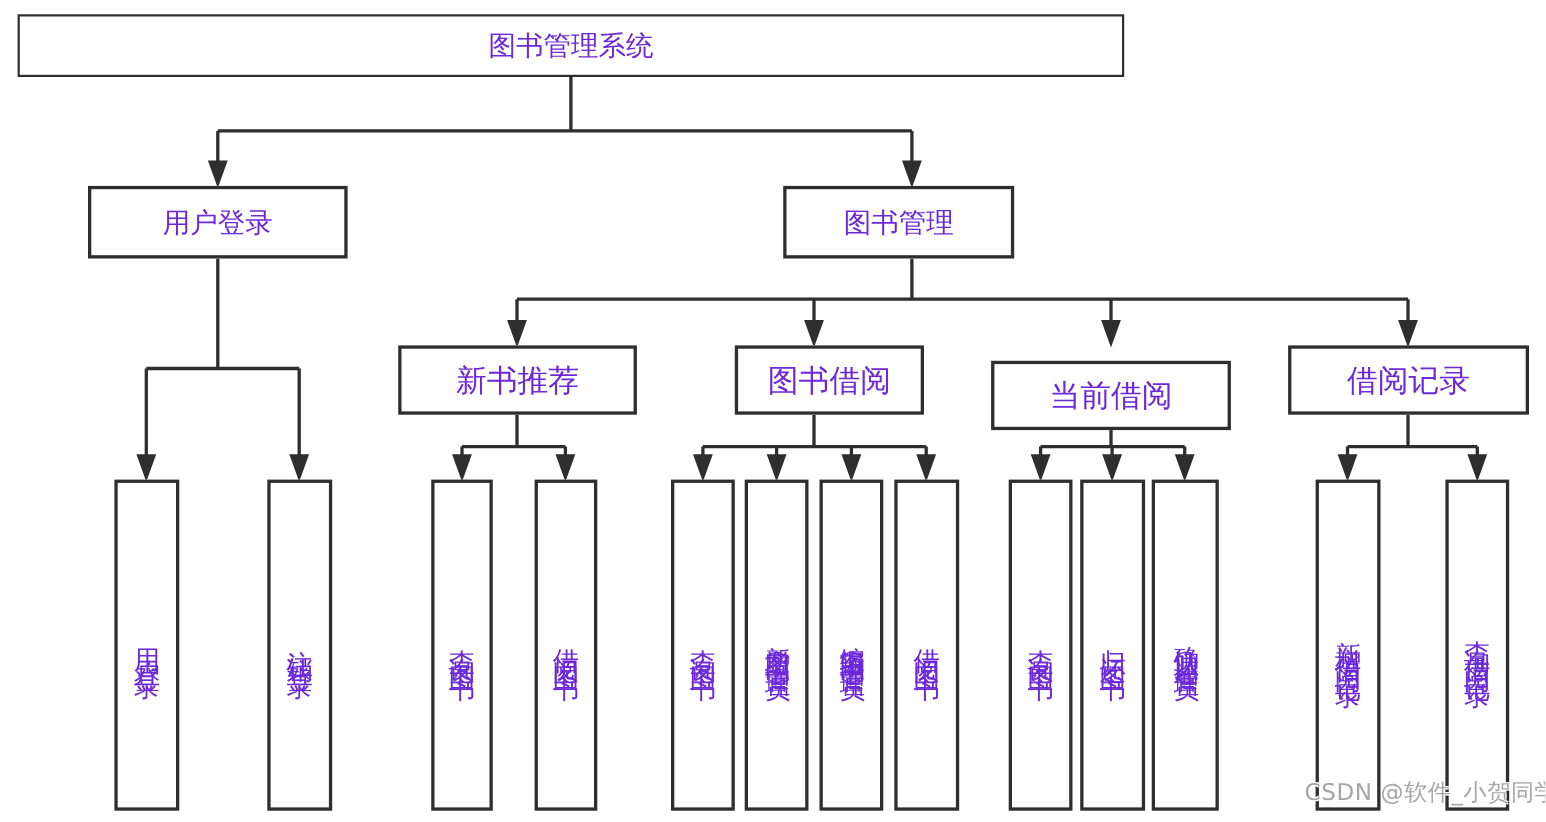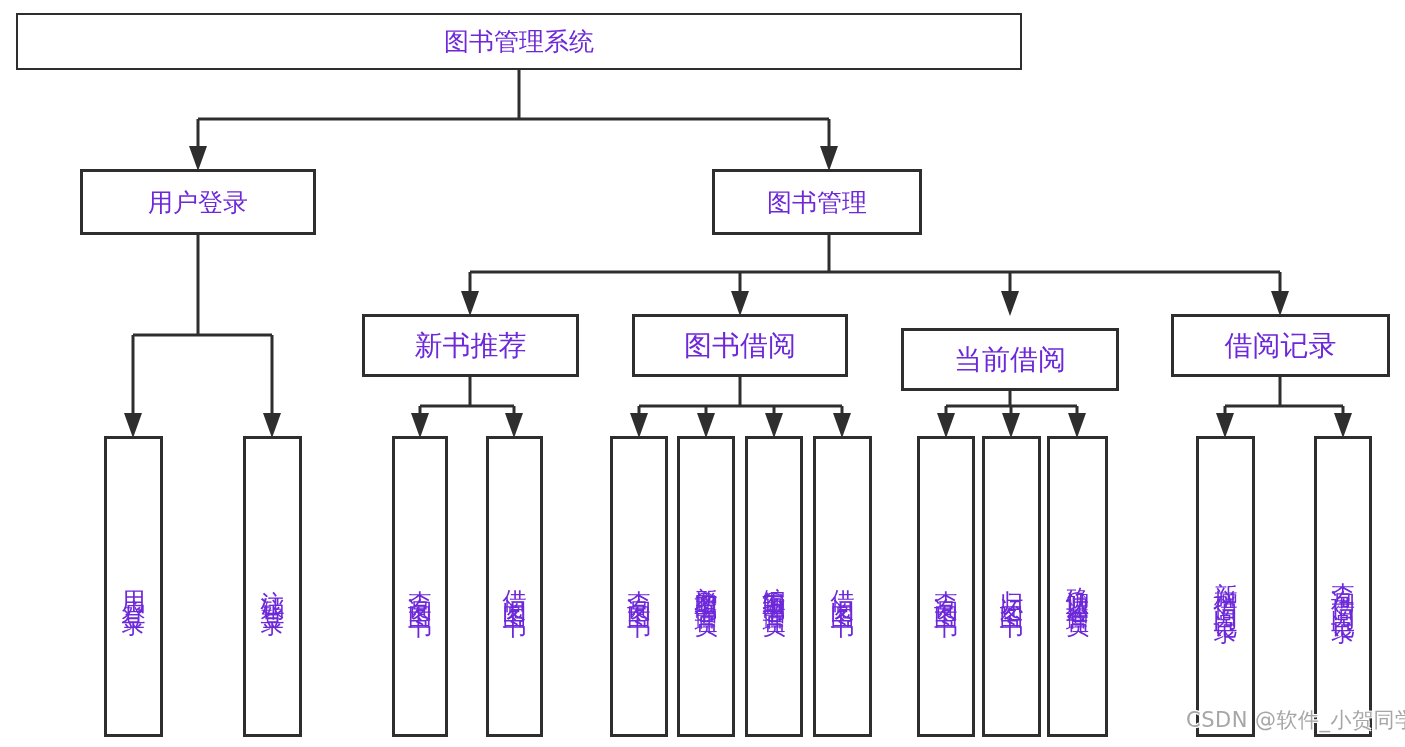--- a/index.html
+++ b/index.html
@@ -113,21 +113,21 @@
       <path class="head" d="M1216,413 h18 l-9,25 z M1334,413 h18 l-9,25 z"></path>
     </g>
   </svg>
 
   <div class="node root" style="left:16px; top:13px; width:1006px; height:57px;">图书管理系统</div>
 
   <div class="node lvl1" style="left:80px; top:169px; width:236px; height:66px;">用户登录</div>
   <div class="node lvl1" style="left:712px; top:169px; width:210px; height:66px;">图书管理</div>
 
   <div class="node lvl2" style="left:362px; top:314px; width:217px; height:63px;">新书推荐</div>
-  <div class="node lvl2" style="left:632px; top:314px; width:216px; height:63px;">图书借阅</div>
+  <div class="node lvl2" style="left:668px; top:314px; width:172px; height:63px;">图书借阅</div>
   <div class="node lvl2" style="left:901px; top:328px; width:218px; height:63px;">当前借阅</div>
   <div class="node lvl2" style="left:1171px; top:314px; width:219px; height:63px;">借阅记录</div>
 
   <div class="node leaf" style="left:104px; top:436px; width:59px; height:301px;">用户登录</div>
   <div class="node leaf" style="left:243px; top:436px; width:59px; height:301px;">注销登录</div>
 
   <div class="node leaf" style="left:392px; top:436px; width:56px; height:301px;">查询图书</div>
   <div class="node leaf" style="left:486px; top:436px; width:57px; height:301px;">借阅图书</div>
 
   <div class="node leaf" style="left:610px; top:436px; width:58px; height:301px;">查询图书</div>

